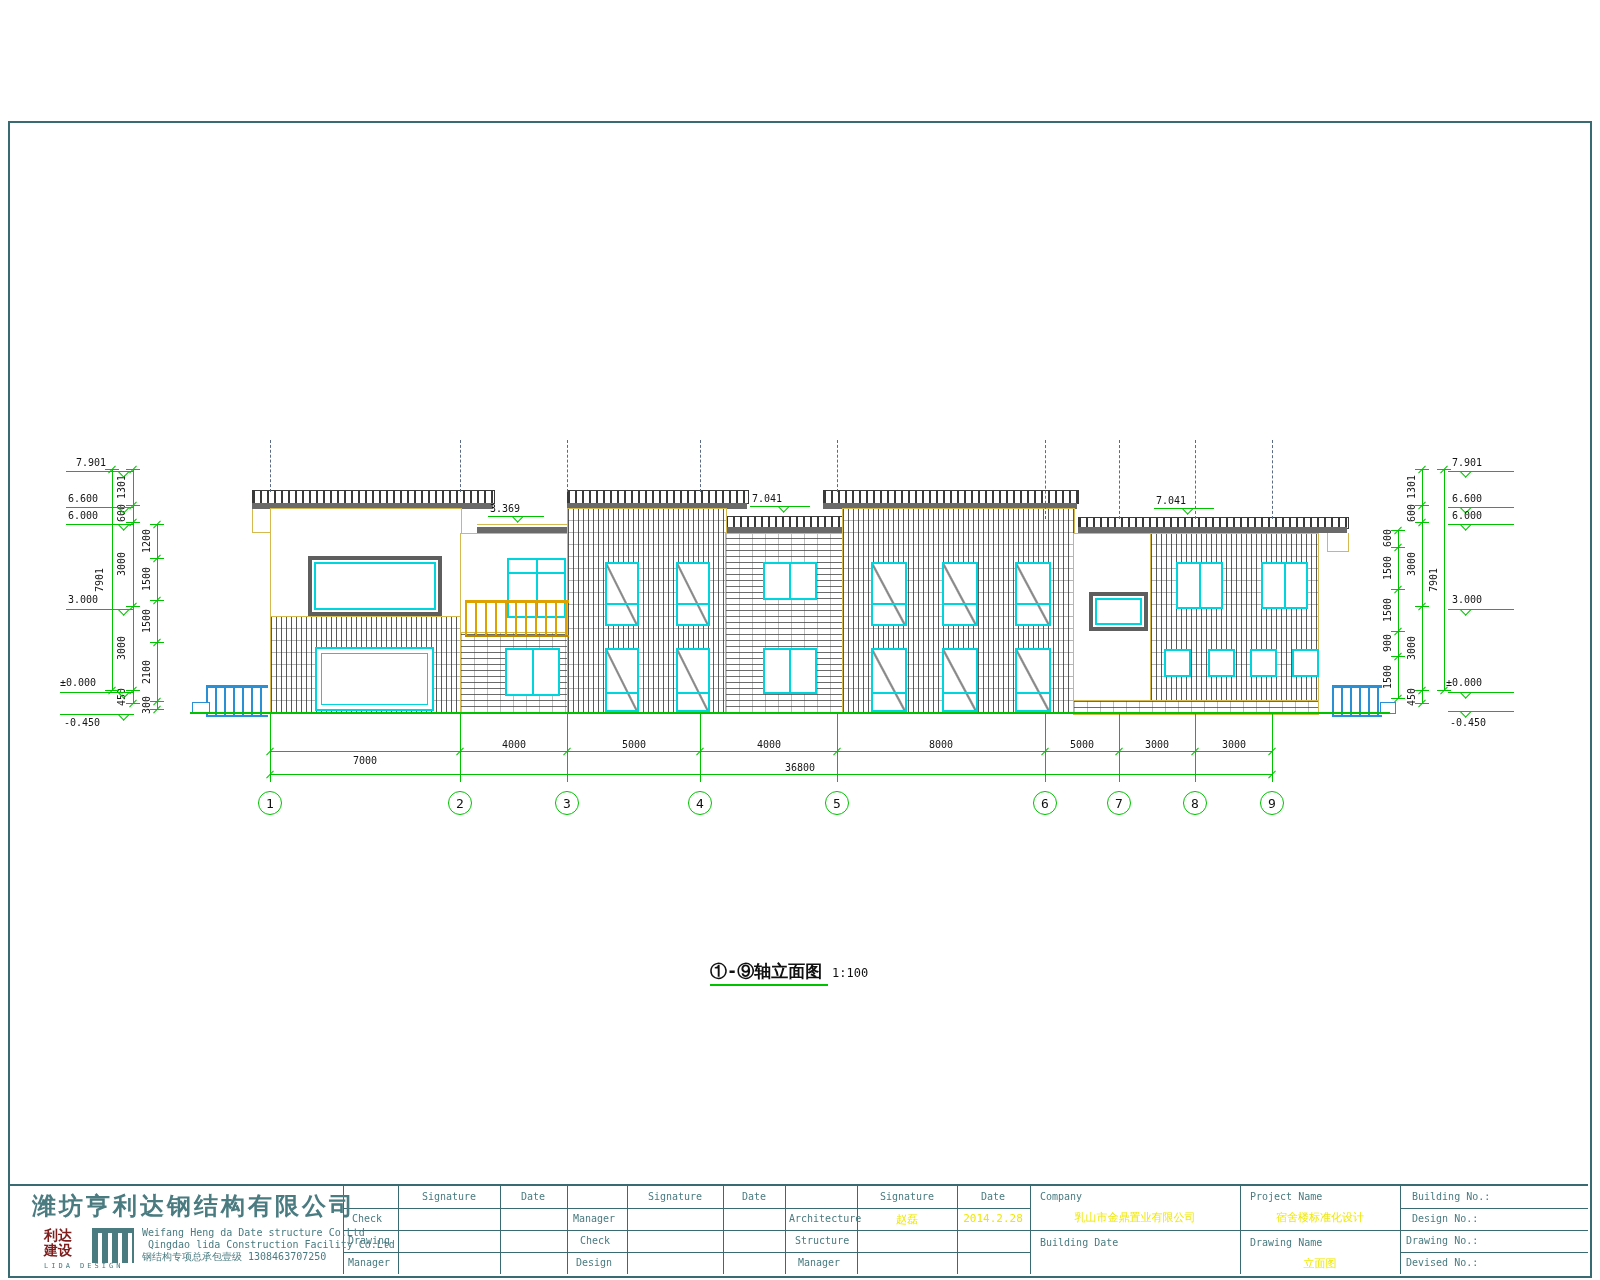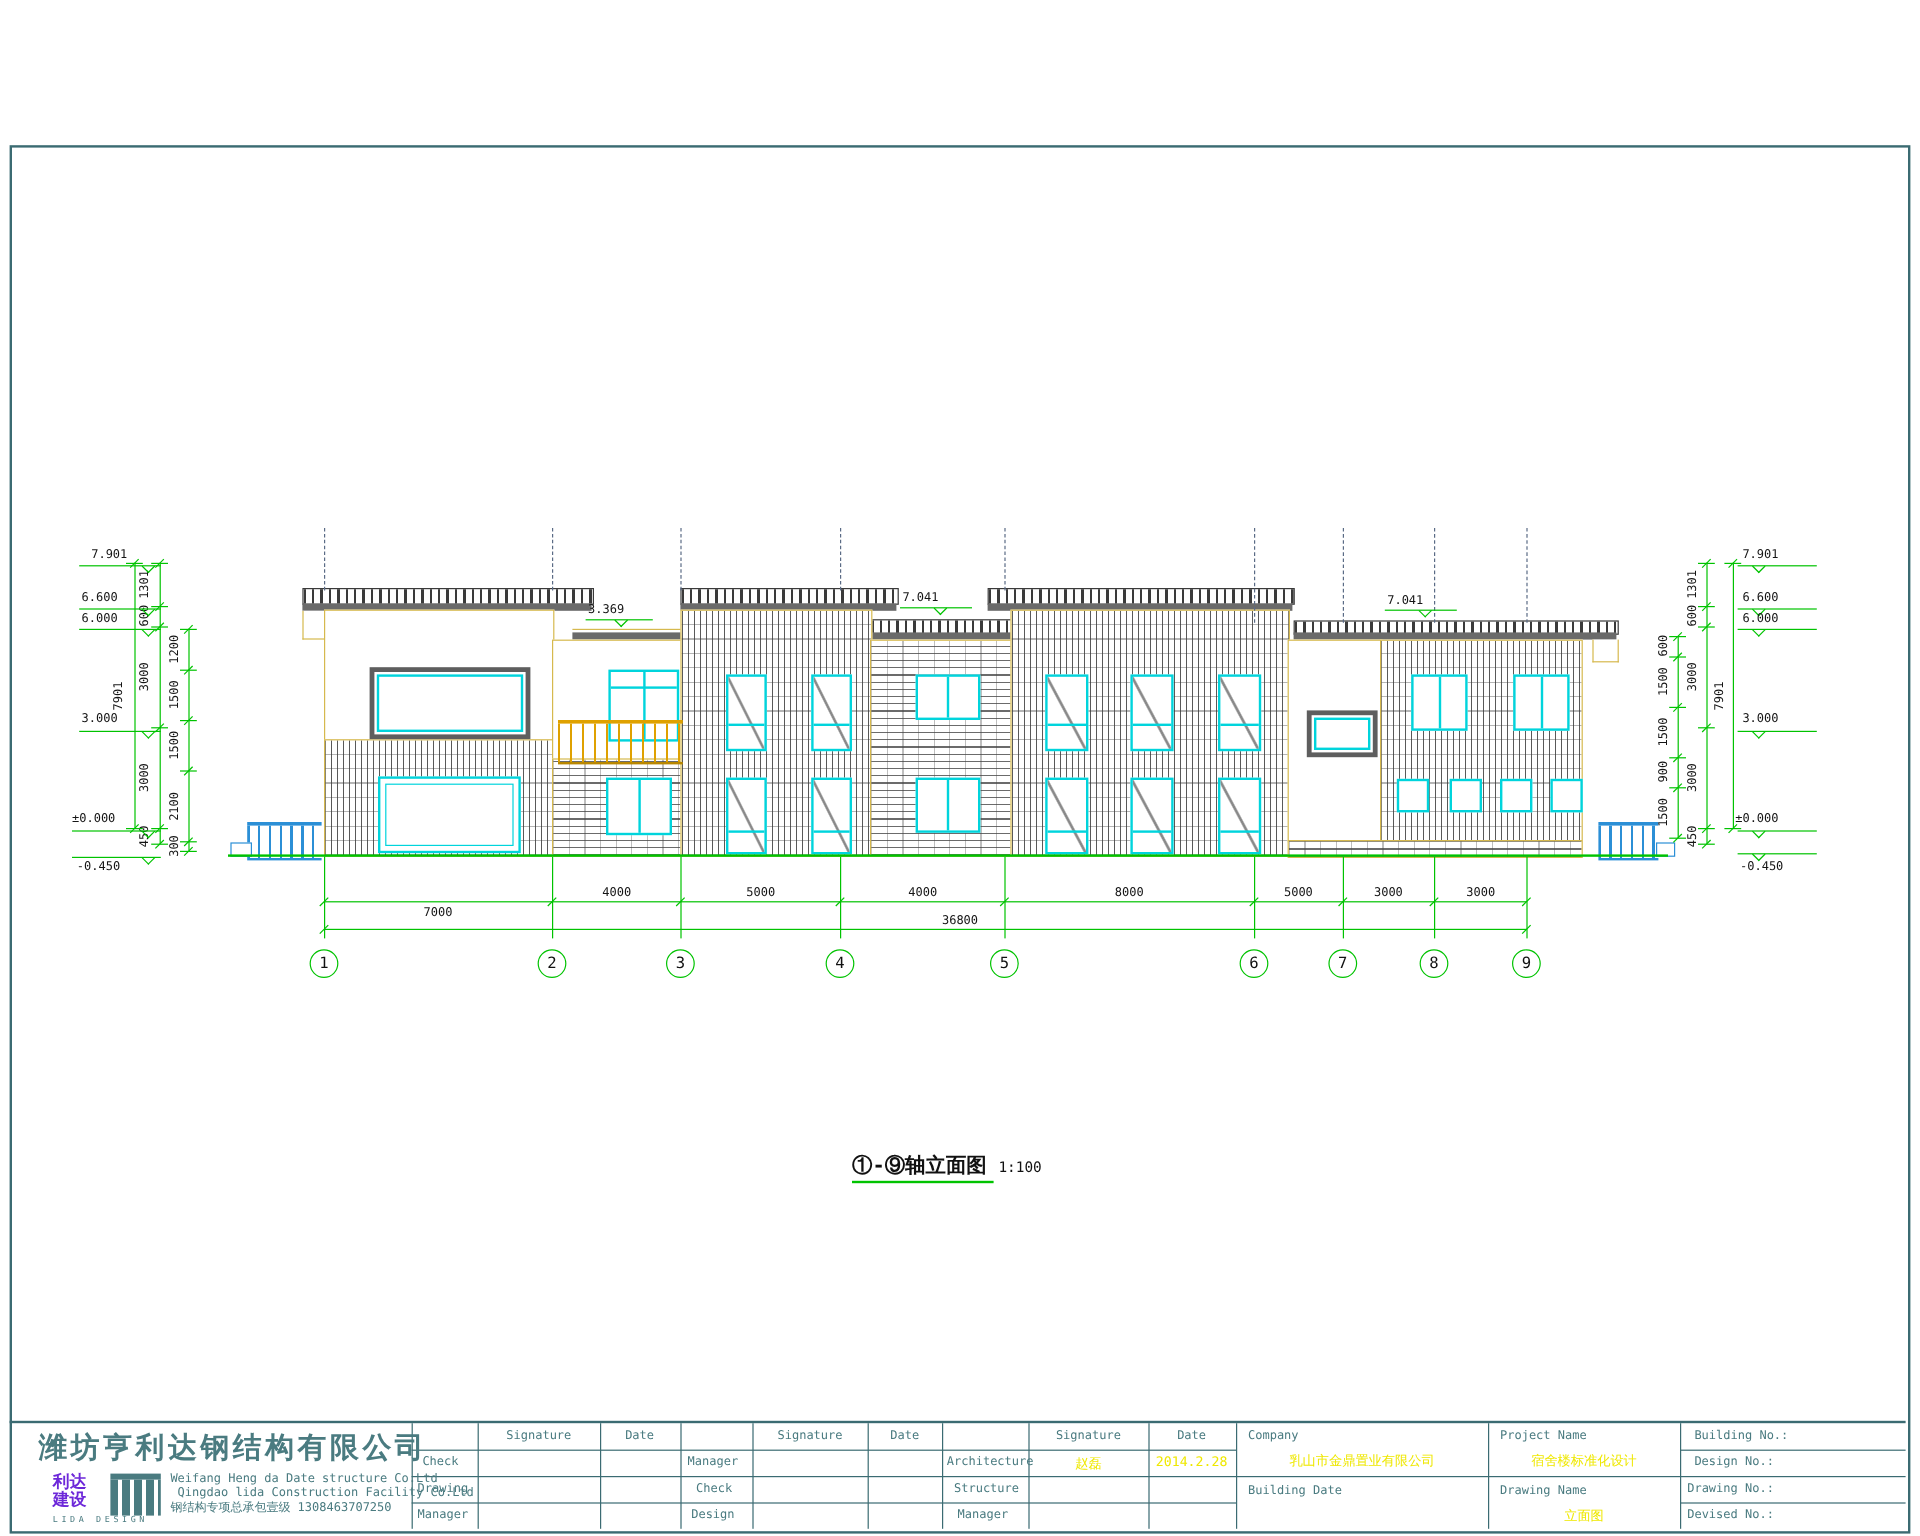--- a/index.html
+++ b/index.html
@@ -42,21 +42,21 @@
          border-top:3px solid #2b8fd6;border-bottom:2px solid #2b8fd6}
   .stepb{border:1px solid #2b8fd6;background:#fff}
   .yline{background:#d6b94e;height:1px}
   .title-main{font-size:17px;font-weight:bold;color:#111}
   .title-scale{font-size:12px;color:#111}
   .tbv{position:absolute;width:1px;background:#3b6b72}
   .tbh{position:absolute;height:1px;background:#3b6b72}
   .tbl{font-family:"DejaVu Sans Mono",monospace;font-size:10px;color:#4a7b80;white-space:nowrap}
   .ylw{color:#efe800;font-size:11px}
   .bigcn{font-family:"DejaVu Sans",sans-serif;font-size:24px;font-weight:bold;color:#4a7b80;letter-spacing:3px}
-  .logocn{font-family:"DejaVu Sans",sans-serif;font-size:14px;font-weight:bold;color:#6d28d9;line-height:15px}
+  .logocn{font-family:"DejaVu Sans",sans-serif;font-size:14px;font-weight:bold;color:#7f1d1d;line-height:15px}
   .logoen{font-size:7px;color:#4a7b80;letter-spacing:3px}
   .logomark{background:repeating-linear-gradient(90deg,#4a7b80 0 6px,#fff 6px 10px);border-top:5px solid #4a7b80}
   .encol{font-size:10px;color:#4a7b80;line-height:12px}
 </style>
 </head>
 <body>
 
 <div id="drawing">
 
   <div class="abs frame" style="left:8px;top:121px;width:1580px;height:1153px"></div>

